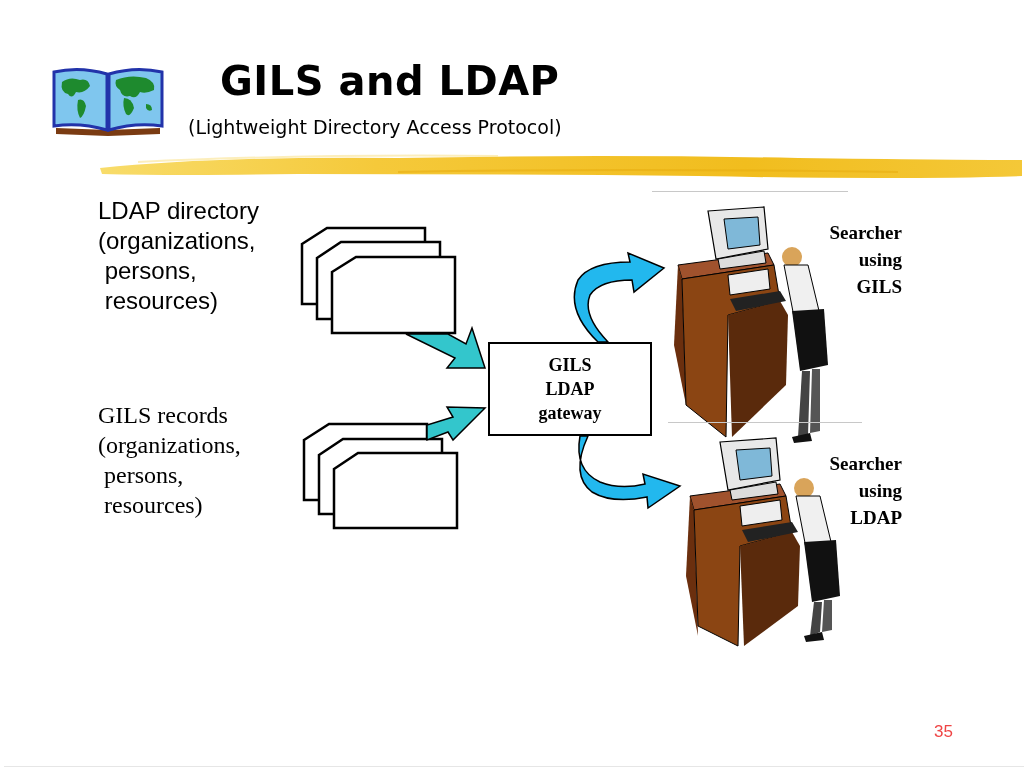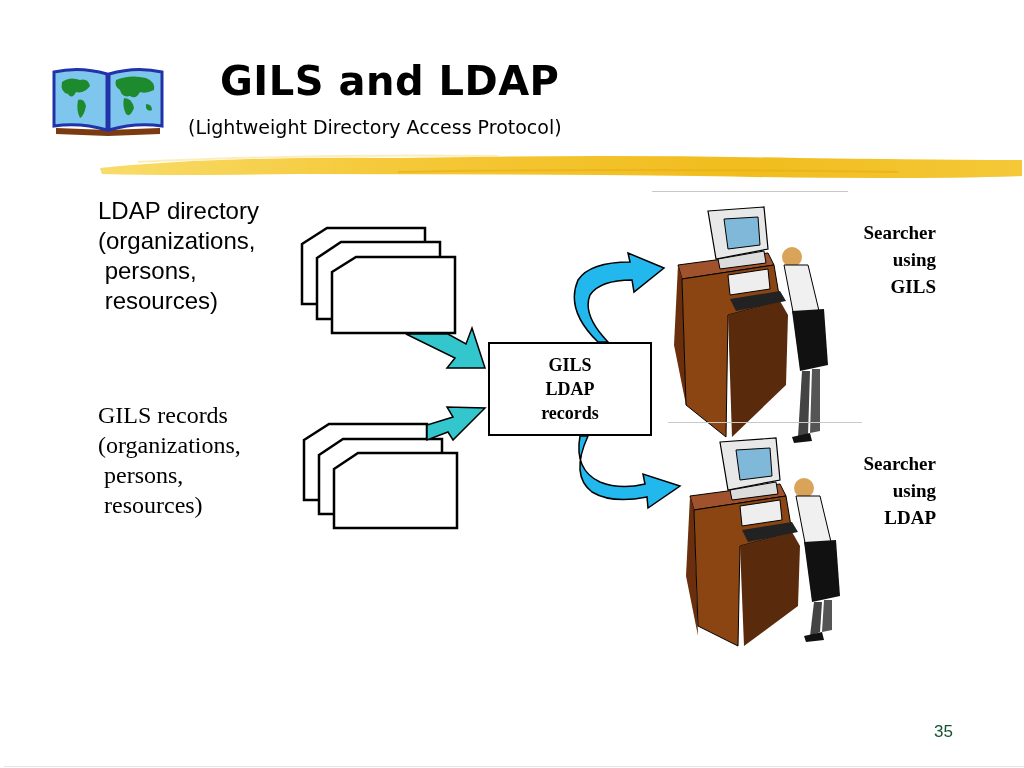--- a/index.html
+++ b/index.html
@@ -27,31 +27,31 @@
     #ldap-label { top: 196px; }
     #gils-label { top: 400px; font-family: Liberation Serif, serif; }
     #diagram { left: 0; top: 0; width: 1024px; height: 768px; }
     #gateway {
       left: 488px; top: 342px; width: 164px; height: 94px;
       border: 2px solid #000; background: #fff; box-sizing: border-box;
       display: flex; flex-direction: column; align-items: center; justify-content: center;
       font-family: "Liberation Serif", serif; font-weight: bold; font-size: 18px; line-height: 24px;
     }
     .searcher-label {
-      left: 830px; width: 106px; text-align: right;
+      left: 796px; width: 106px; text-align: right;
       font-family: "Liberation Serif", serif; font-weight: bold; font-size: 19px; line-height: 27px;
       color: #000; white-space: pre;
     }
     #searcher-gils-label { top: 219px; }
     #searcher-ldap-label { top: 450px; }
     .rule { height: 1px; background: #c8c8c8; }
     #rule-top { left: 652px; top: 191px; width: 196px; }
     #rule-mid { left: 668px; top: 422px; width: 194px; }
     #page-number {
-      left: 934px; top: 722px; font-size: 17px; color: #14532d;
+      left: 934px; top: 722px; font-size: 17px; color: #ef4444;
     }
     #bottom-rule { left: 4px; top: 766px; width: 1020px; height: 1px; background: #e6e6e6; }
   </style>
 </head>
 <body>
 
 <svg id="book-logo" class="abs" viewBox="0 0 116 72">
   <path d="M6 64 L58 66 L110 64 L110 70 L58 72 L6 70 Z" fill="#7a3b12"></path>
   <path d="M4 8 Q30 2 57 10 L57 66 Q30 58 4 62 Z" fill="#7fc6ee" stroke="#2233aa" stroke-width="3"></path>
   <path d="M59 10 Q86 2 112 8 L112 62 Q86 58 59 66 Z" fill="#7fc6ee" stroke="#2233aa" stroke-width="3"></path>
@@ -146,21 +146,21 @@
     <path d="M124 200 L142 196 L144 204 L126 206 Z" fill="#111"></path>
   </g>
 </svg>
 
 <div id="rule-top" class="abs rule"></div>
 <div id="rule-mid" class="abs rule"></div>
 
 <div id="gateway" class="abs">
   <div>GILS</div>
   <div>LDAP</div>
-  <div>records</div>
+  <div>gateway</div>
 </div>
 
 <div id="searcher-gils-label" class="abs searcher-label">Searcher
 using
 GILS</div>
 <div id="searcher-ldap-label" class="abs searcher-label">Searcher
 using
 LDAP</div>
 
 <div id="page-number" class="abs">35</div>

